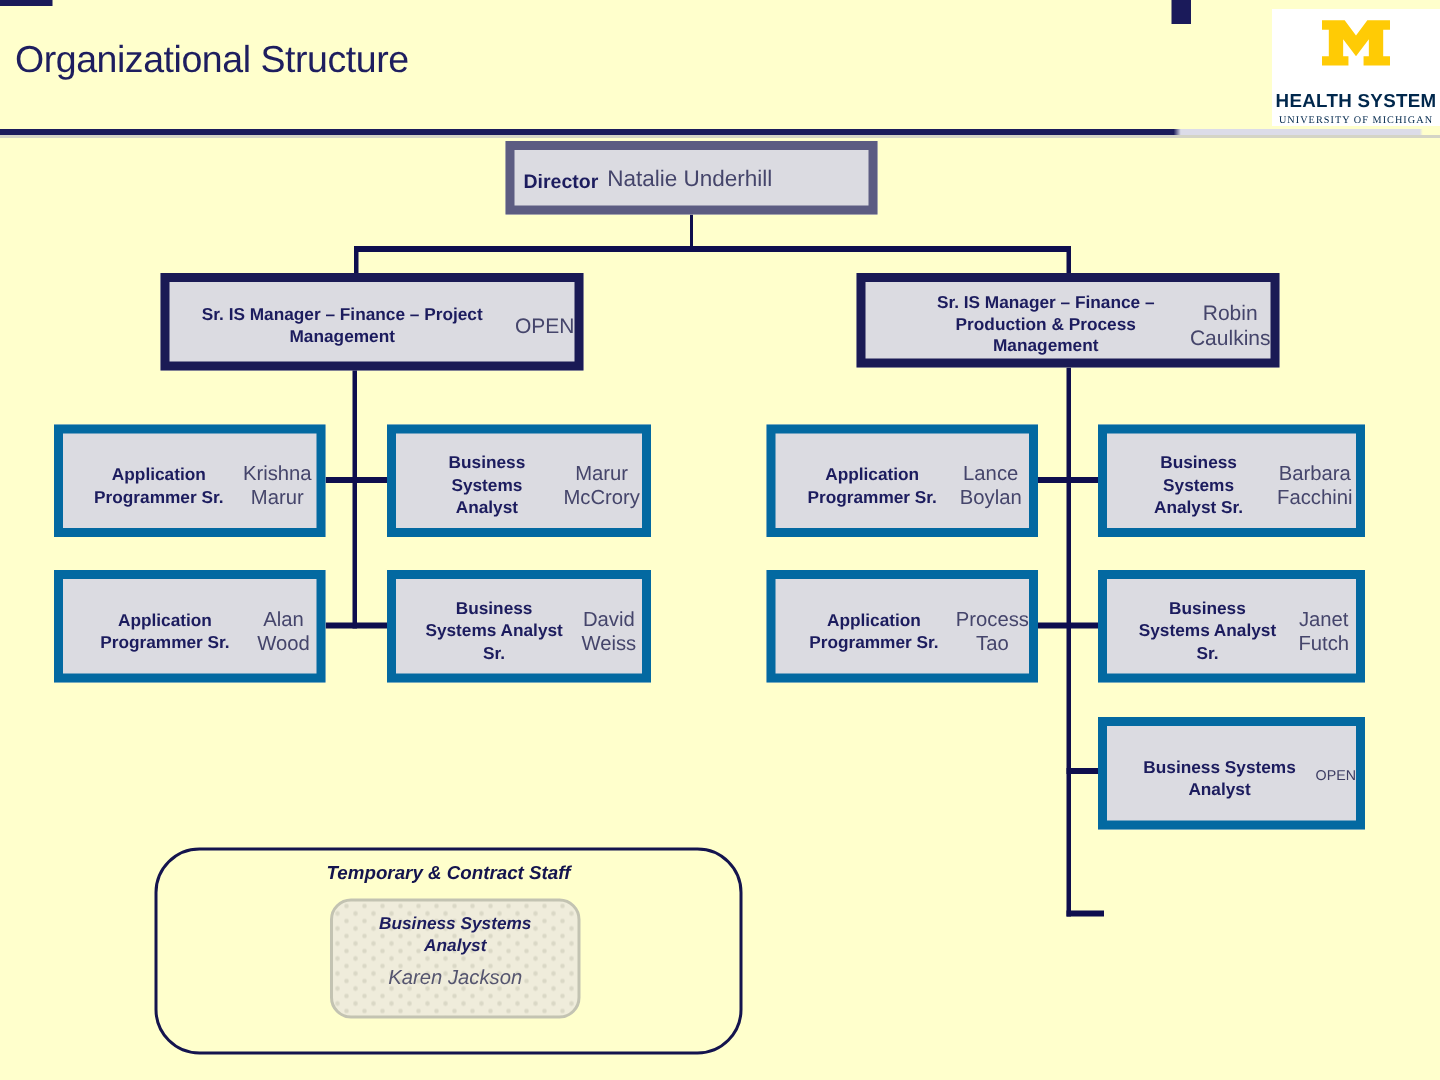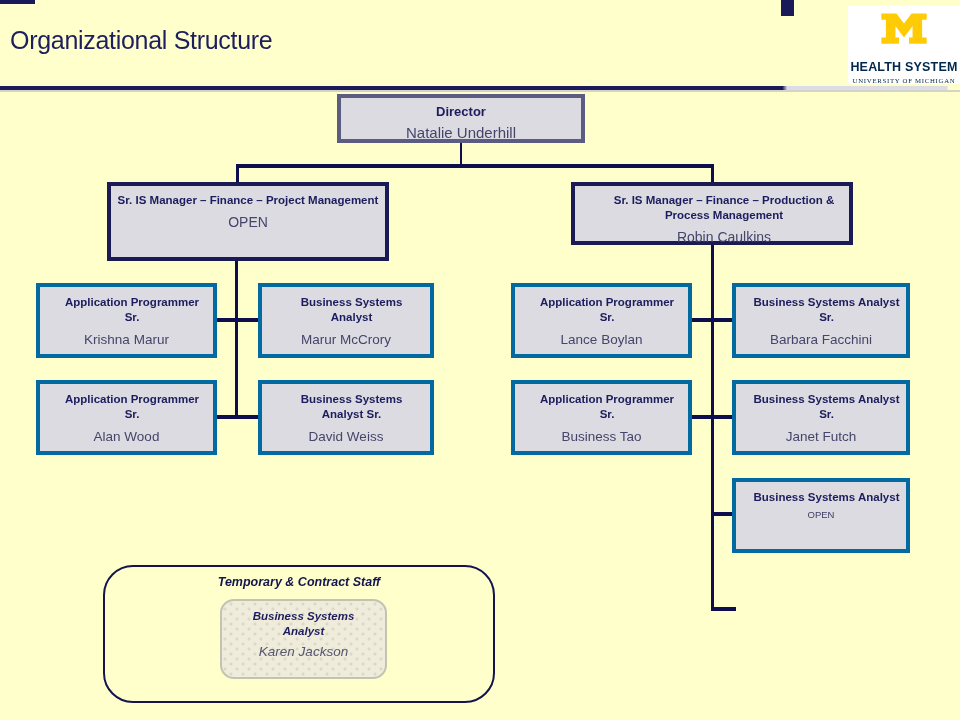--- a/index.html
+++ b/index.html
@@ -36,23 +36,23 @@
     letter-spacing:0.2px;margin-top:15px;line-height:1.1;
   }
   .logo-line2{
     font-family:"Liberation Serif", serif;
     font-size:6.8px;color:#00274C;letter-spacing:0.7px;margin-top:2px;
   }
   
   .node{
     position:absolute;
     background:#DBDBE1;
-    border:4px solid #0369a1;
+    border:6px solid #0369a1;
     box-sizing:border-box;
-    display:flex;flex-direction:column;align-items:center;
+    display:flex;flex-direction:row;align-items:center;
     text-align:center;
   }
   .node .role{
     font-weight:bold;color:#1c1c5e;font-size:11.5px;line-height:1.3;
     padding:0 6px;
   }
   .node .name{
     color:#45456b;font-size:13px;line-height:1.2;margin-top:5px;
   }
   .node.director{border-color:#5c5c82;}
@@ -123,21 +123,21 @@
   <div class="conn" style="left:692px;top:318px;width:40px;height:4px;"></div>
   <div class="conn" style="left:692px;top:415px;width:40px;height:4px;"></div>
   <div class="conn" style="left:711px;top:512px;width:21px;height:4px;"></div>
   <div class="conn" style="left:711px;top:607px;width:25px;height:4px;"></div>
 
   <div class="node director" style="left:337px;top:94px;width:248px;height:49px;">
     <div class="role">Director</div>
     <div class="name">Natalie Underhill</div>
   </div>
 
-  <div class="node manager" style="left:107px;top:182px;width:282px;height:79px;">
+  <div class="node manager" style="left:107px;top:182px;width:282px;height:65px;">
     <div class="role">Sr. IS Manager – Finance – Project Management</div>
     <div class="name">OPEN</div>
   </div>
   <div class="node manager" style="left:571px;top:182px;width:282px;height:63px;padding-left:24px;">
     <div class="role">Sr. IS Manager – Finance – Production &amp; Process Management</div>
     <div class="name">Robin Caulkins</div>
   </div>
 
   <div class="node child" style="left:36px;top:283px;width:181px;height:75px;">
     <div class="role">Application Programmer Sr.</div>
@@ -159,21 +159,21 @@
   <div class="node child" style="left:511px;top:283px;width:181px;height:75px;">
     <div class="role">Application Programmer Sr.</div>
     <div class="name">Lance Boylan</div>
   </div>
   <div class="node child" style="left:732px;top:283px;width:178px;height:75px;">
     <div class="role">Business Systems Analyst Sr.</div>
     <div class="name">Barbara Facchini</div>
   </div>
   <div class="node child" style="left:511px;top:380px;width:181px;height:75px;">
     <div class="role">Application Programmer Sr.</div>
-    <div class="name">Business Tao</div>
+    <div class="name">Process Tao</div>
   </div>
   <div class="node child" style="left:732px;top:380px;width:178px;height:75px;">
     <div class="role">Business Systems Analyst Sr.</div>
     <div class="name">Janet Futch</div>
   </div>
   <div class="node child" style="left:732px;top:478px;width:178px;height:75px;">
     <div class="role">Business Systems Analyst</div>
     <div class="name small">OPEN</div>
   </div>
 

